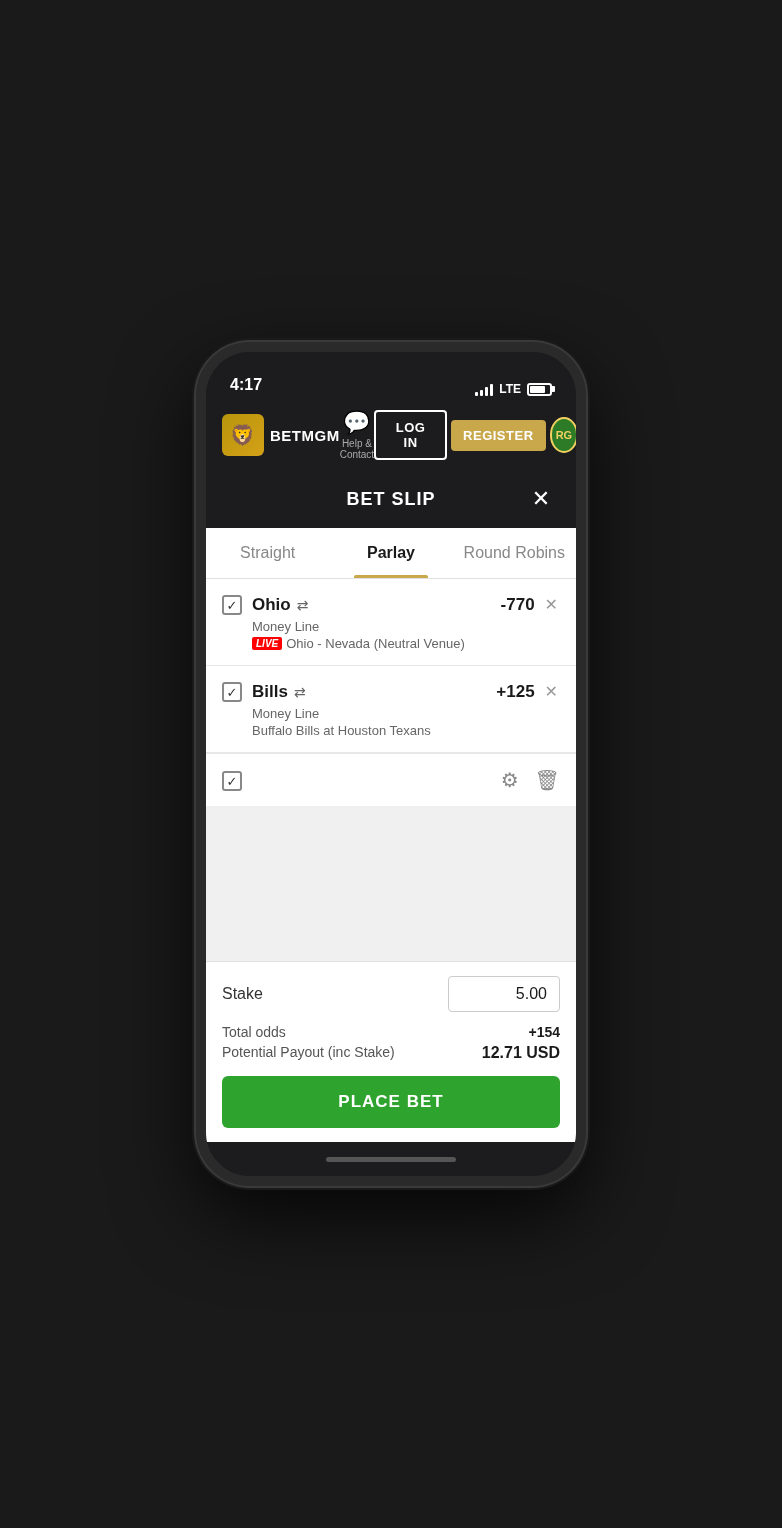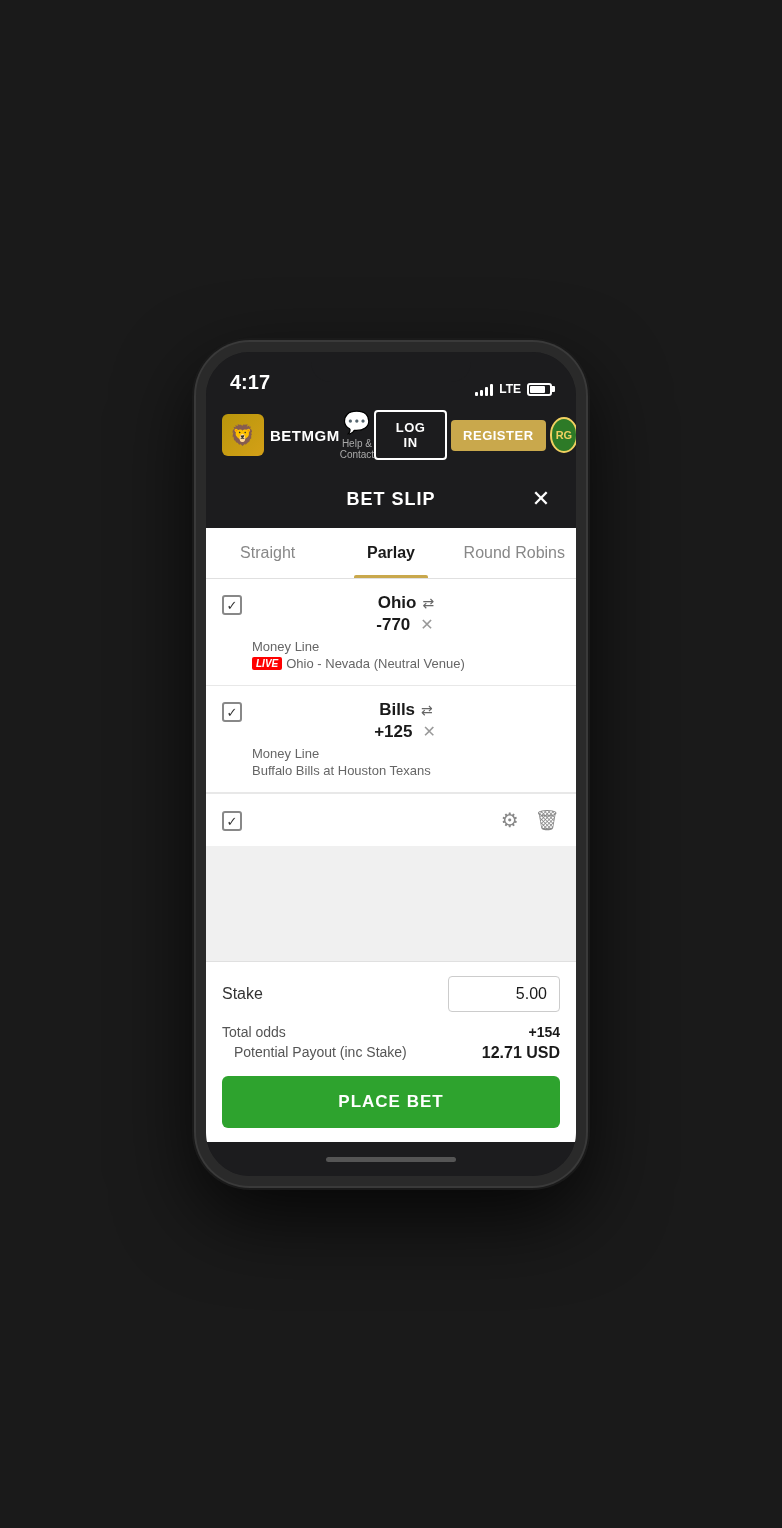--- a/index.html
+++ b/index.html
@@ -43,21 +43,21 @@
       background: #1c1c1e;
       height: 50px;
       display: flex;
       align-items: flex-end;
       padding: 0 24px 6px;
       justify-content: space-between;
       flex-shrink: 0;
     }
     .status-time {
       color: white;
-      font-size: 20px;
+      font-size: 16px;
       font-weight: 600;
       padding-bottom: 2px;
     }
     .status-icons {
       display: flex;
       align-items: center;
       gap: 6px;
       color: white;
       font-size: 12px;
       font-weight: 600;
@@ -278,21 +278,20 @@
       font-size: 13px;
       color: #333;
     }
     .bet-info {
       flex: 1;
     }
     .bet-team-row {
       display: flex;
       align-items: center;
       justify-content: space-between;
-      flex-direction: column;
     }
     .bet-team {
       display: flex;
       align-items: center;
       gap: 6px;
     }
     .bet-team-name {
       font-size: 17px;
       font-weight: 700;
       color: #1a1a1a;
@@ -408,21 +407,20 @@
       font-weight: 600;
     }
     .payout-row {
       display: flex;
       justify-content: space-between;
       margin-bottom: 14px;
     }
     .payout-label {
       font-size: 14px;
       color: #555;
-      margin-left: 12px;
     }
     .payout-value {
       font-size: 16px;
       color: #1a1a1a;
       font-weight: 700;
     }
     .place-bet-btn {
       background: #2ea32e;
       color: white;
       border: none;

